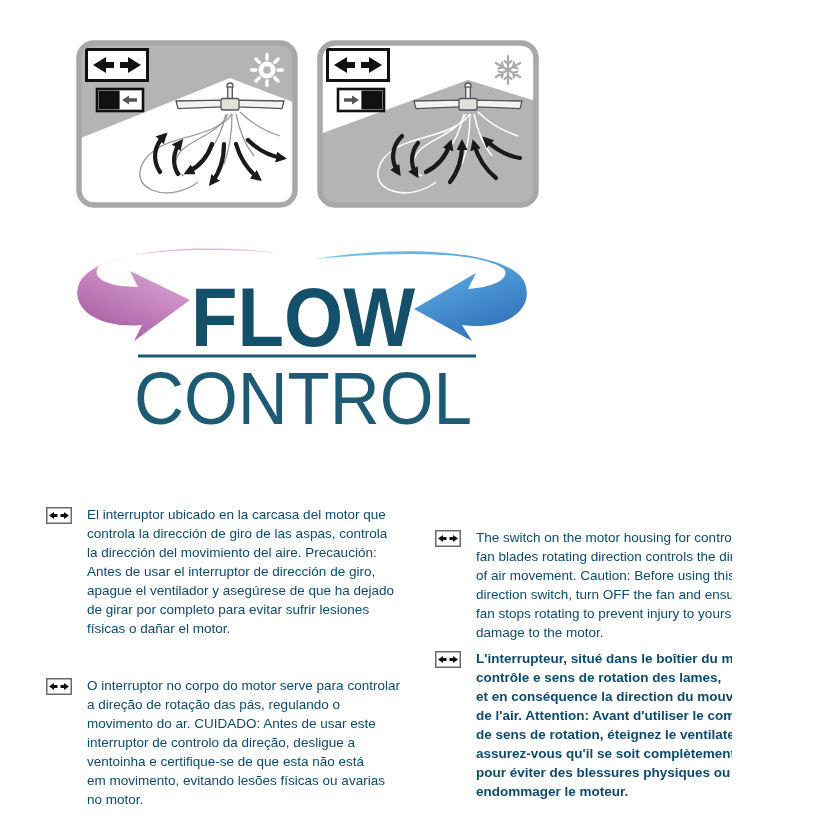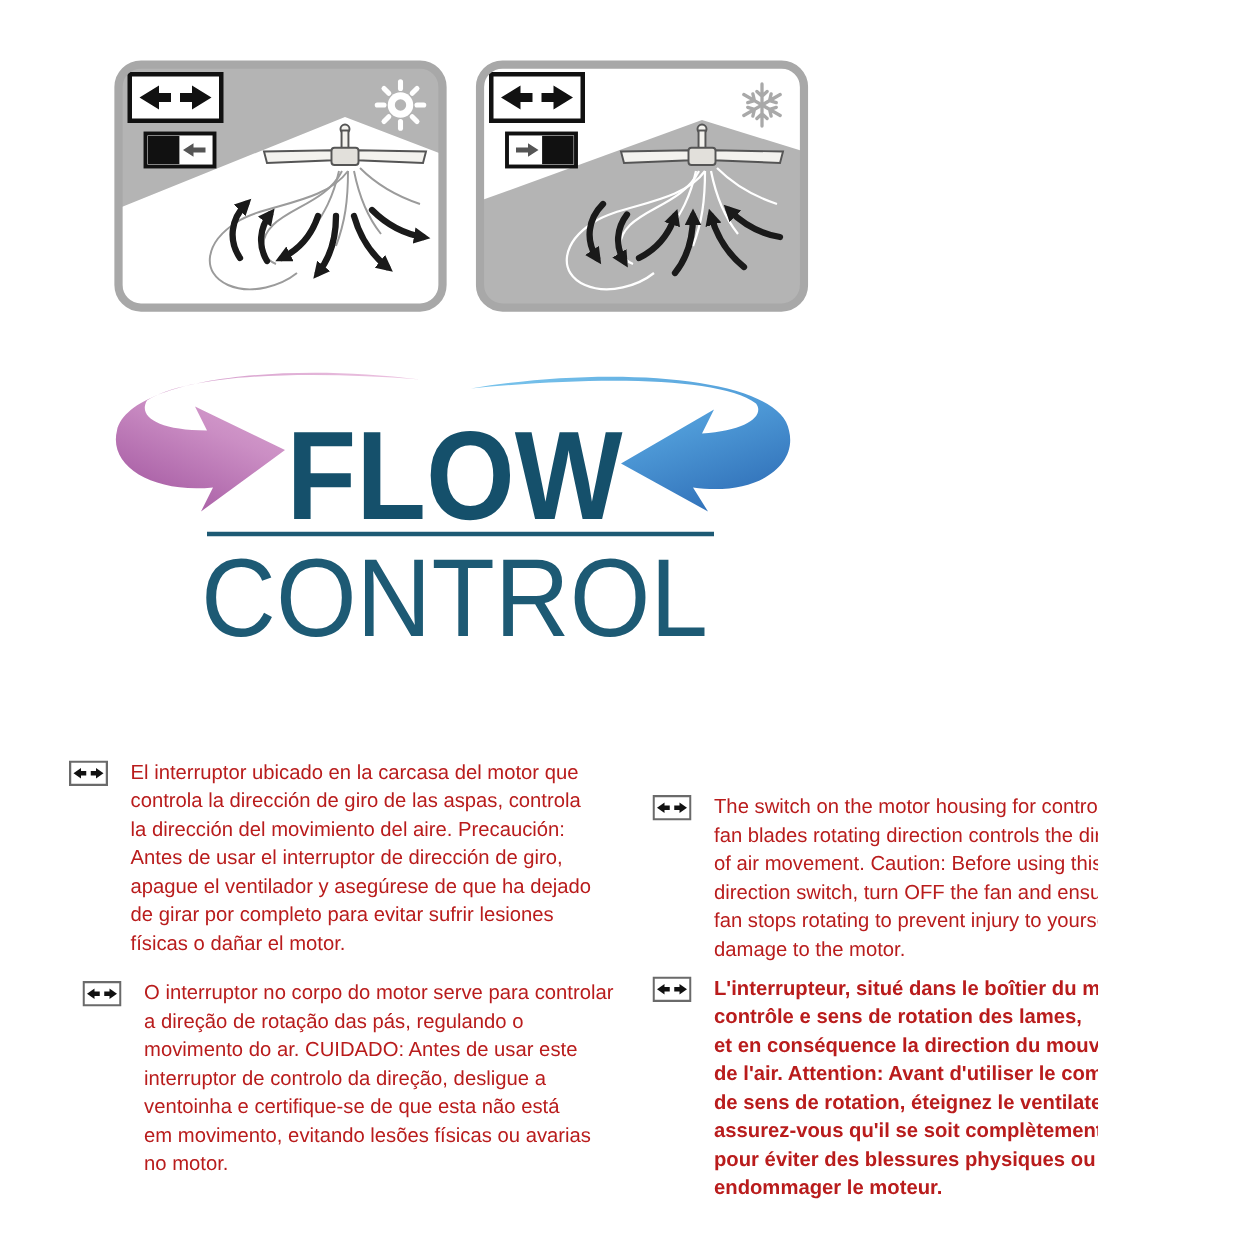--- a/index.html
+++ b/index.html
@@ -4,24 +4,24 @@
 <style>
   html,body{margin:0;padding:0;background:#fff;}
   #page{position:relative;width:732px;height:840px;background:#ffffff;overflow:hidden;
         font-family:"Liberation Sans", sans-serif;}
   .diagram{position:absolute;width:222px;height:168px;}
   #diagram-summer{left:76px;top:40px;}
   #diagram-winter{left:317px;top:40px;}
   #logo{position:absolute;left:56px;top:243px;width:492px;height:195px;}
   .para{position:absolute;display:flex;align-items:flex-start;}
   .para .icon{flex:0 0 auto;margin-top:2px;margin-right:15px;}
-  .para .txt{white-space:pre-line;font-size:13.5px;line-height:19px;color:#b91c1c;}
+  .para .txt{white-space:pre-line;font-size:13.5px;line-height:19px;color:#0c4a6e;}
   #para-es{left:46px;top:505px;width:362px;}
   #para-en{left:435px;top:528px;width:372px;}
-  #para-pt{left:46px;top:652px;width:372px;justify-content:center;}
+  #para-pt{left:46px;top:676px;width:372px;}
   #para-fr{left:435px;top:649px;width:372px;font-weight:bold;}
 </style>
 </head>
 <body>
 
 <div id="page">
 
   <div class="diagram" id="diagram-summer">
     <svg width="222" height="168" viewBox="0 0 222 168">
       <defs>

